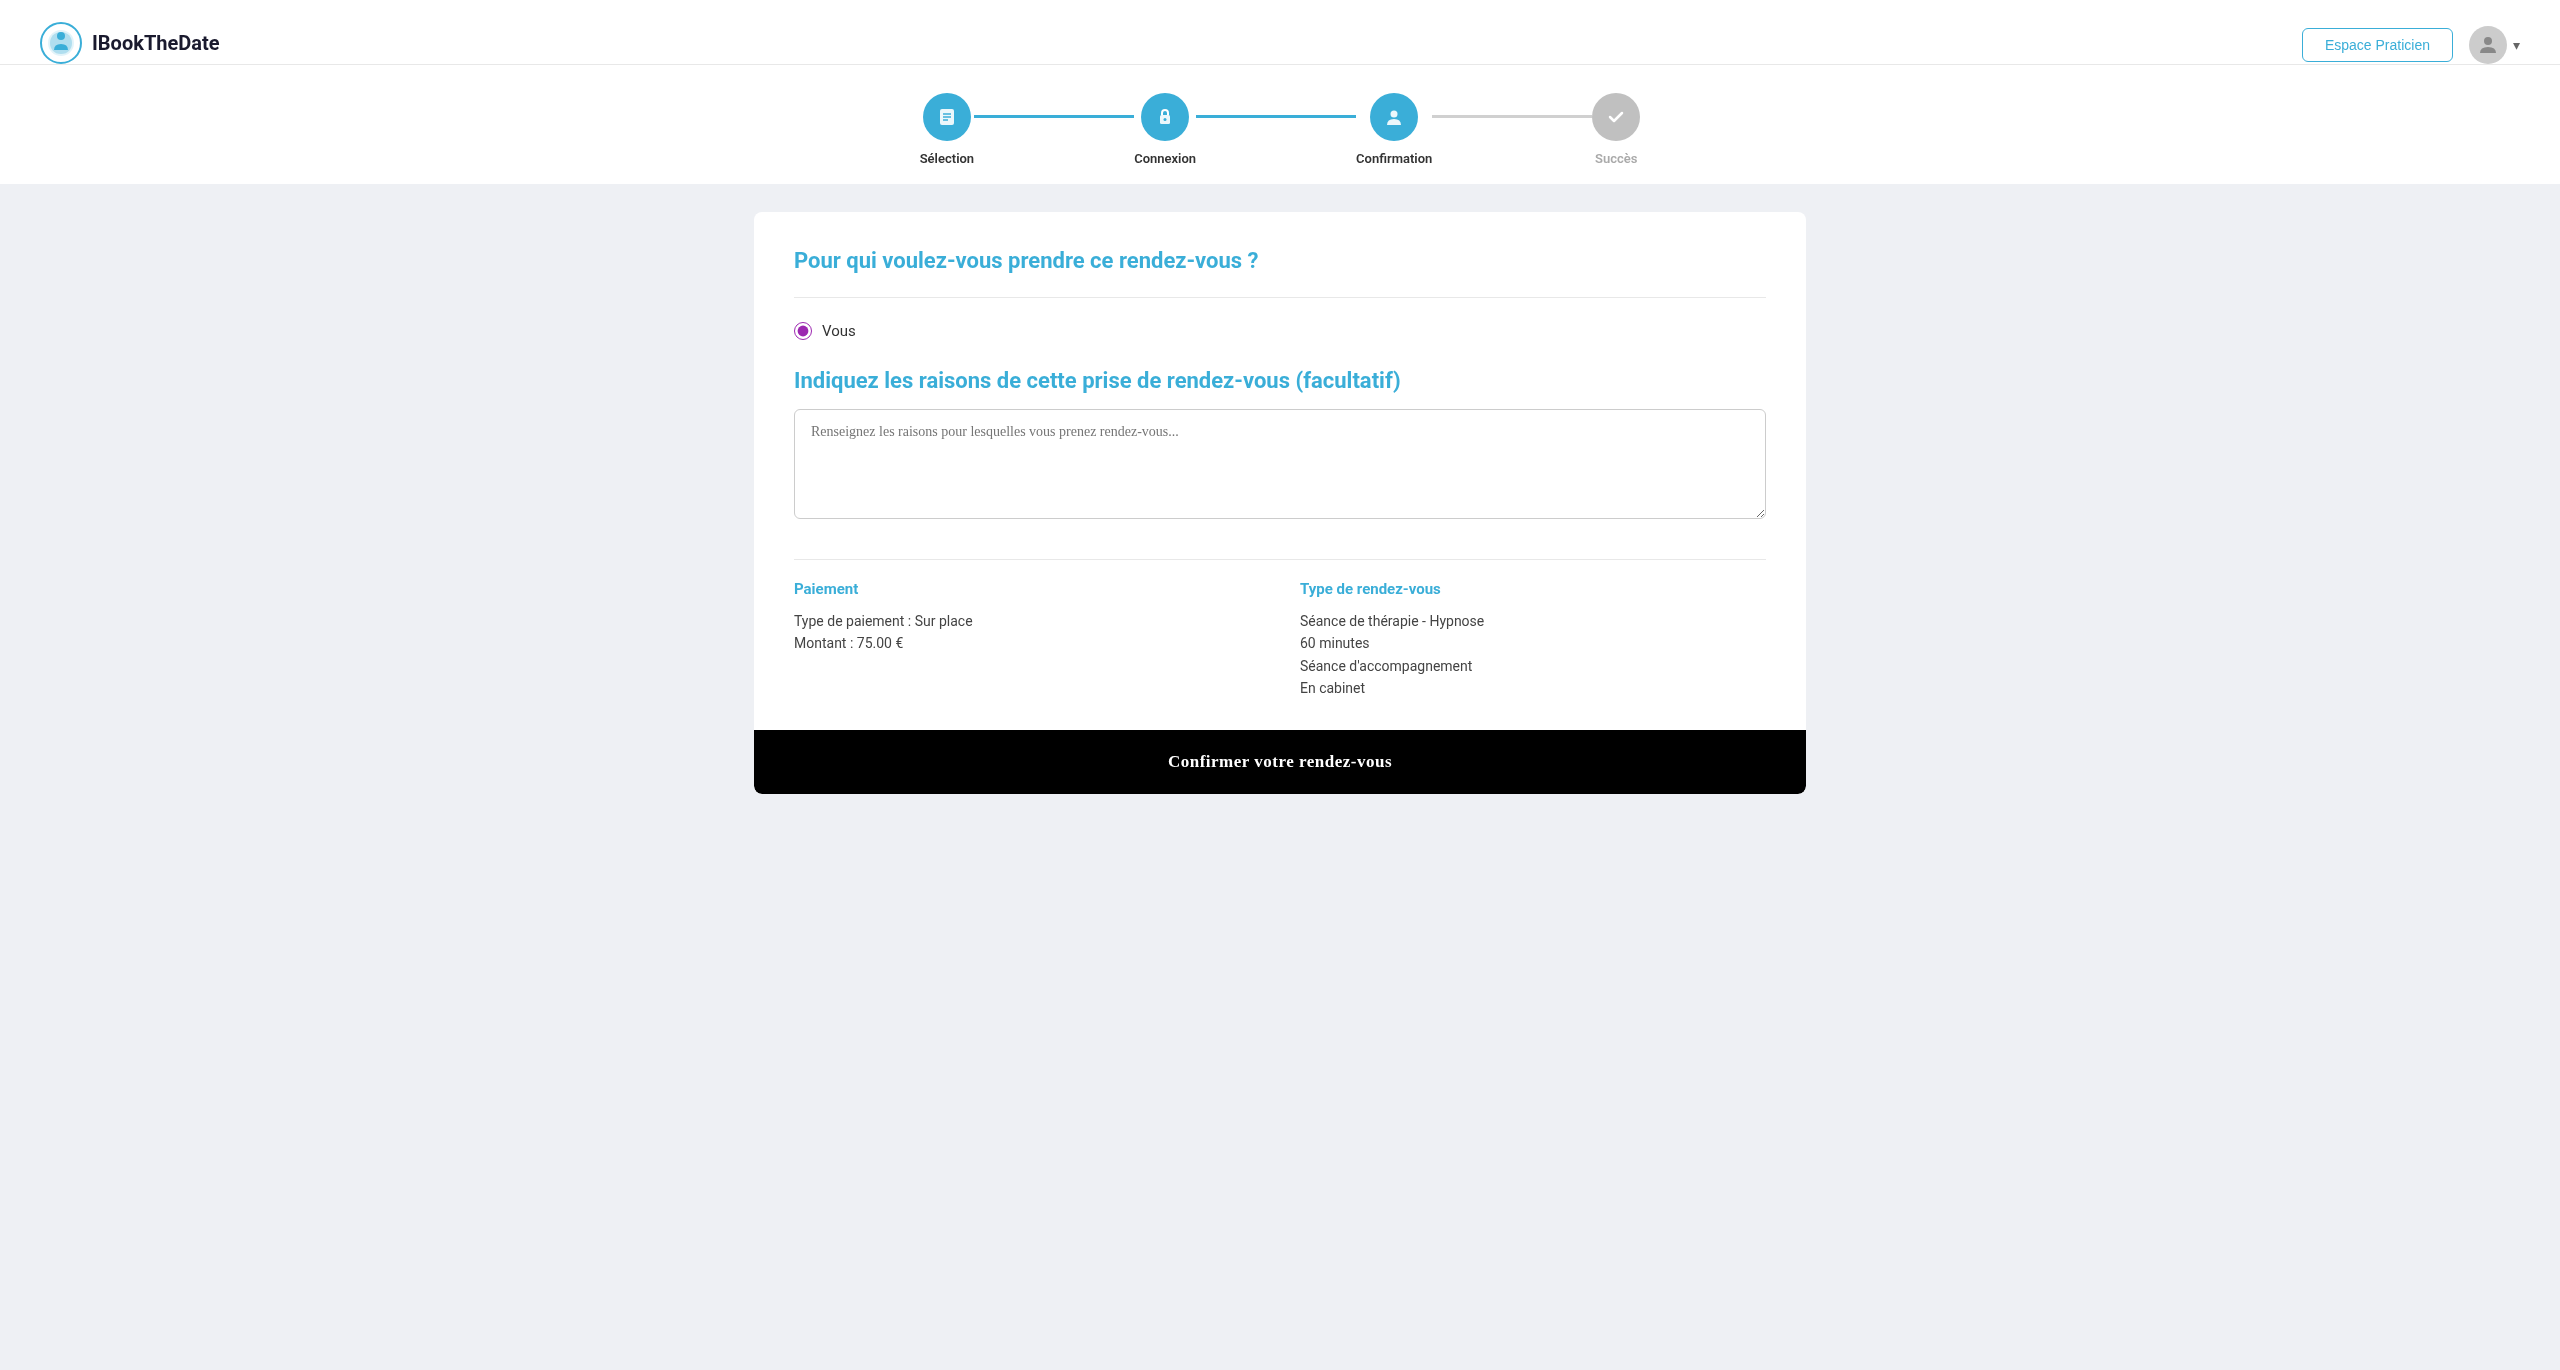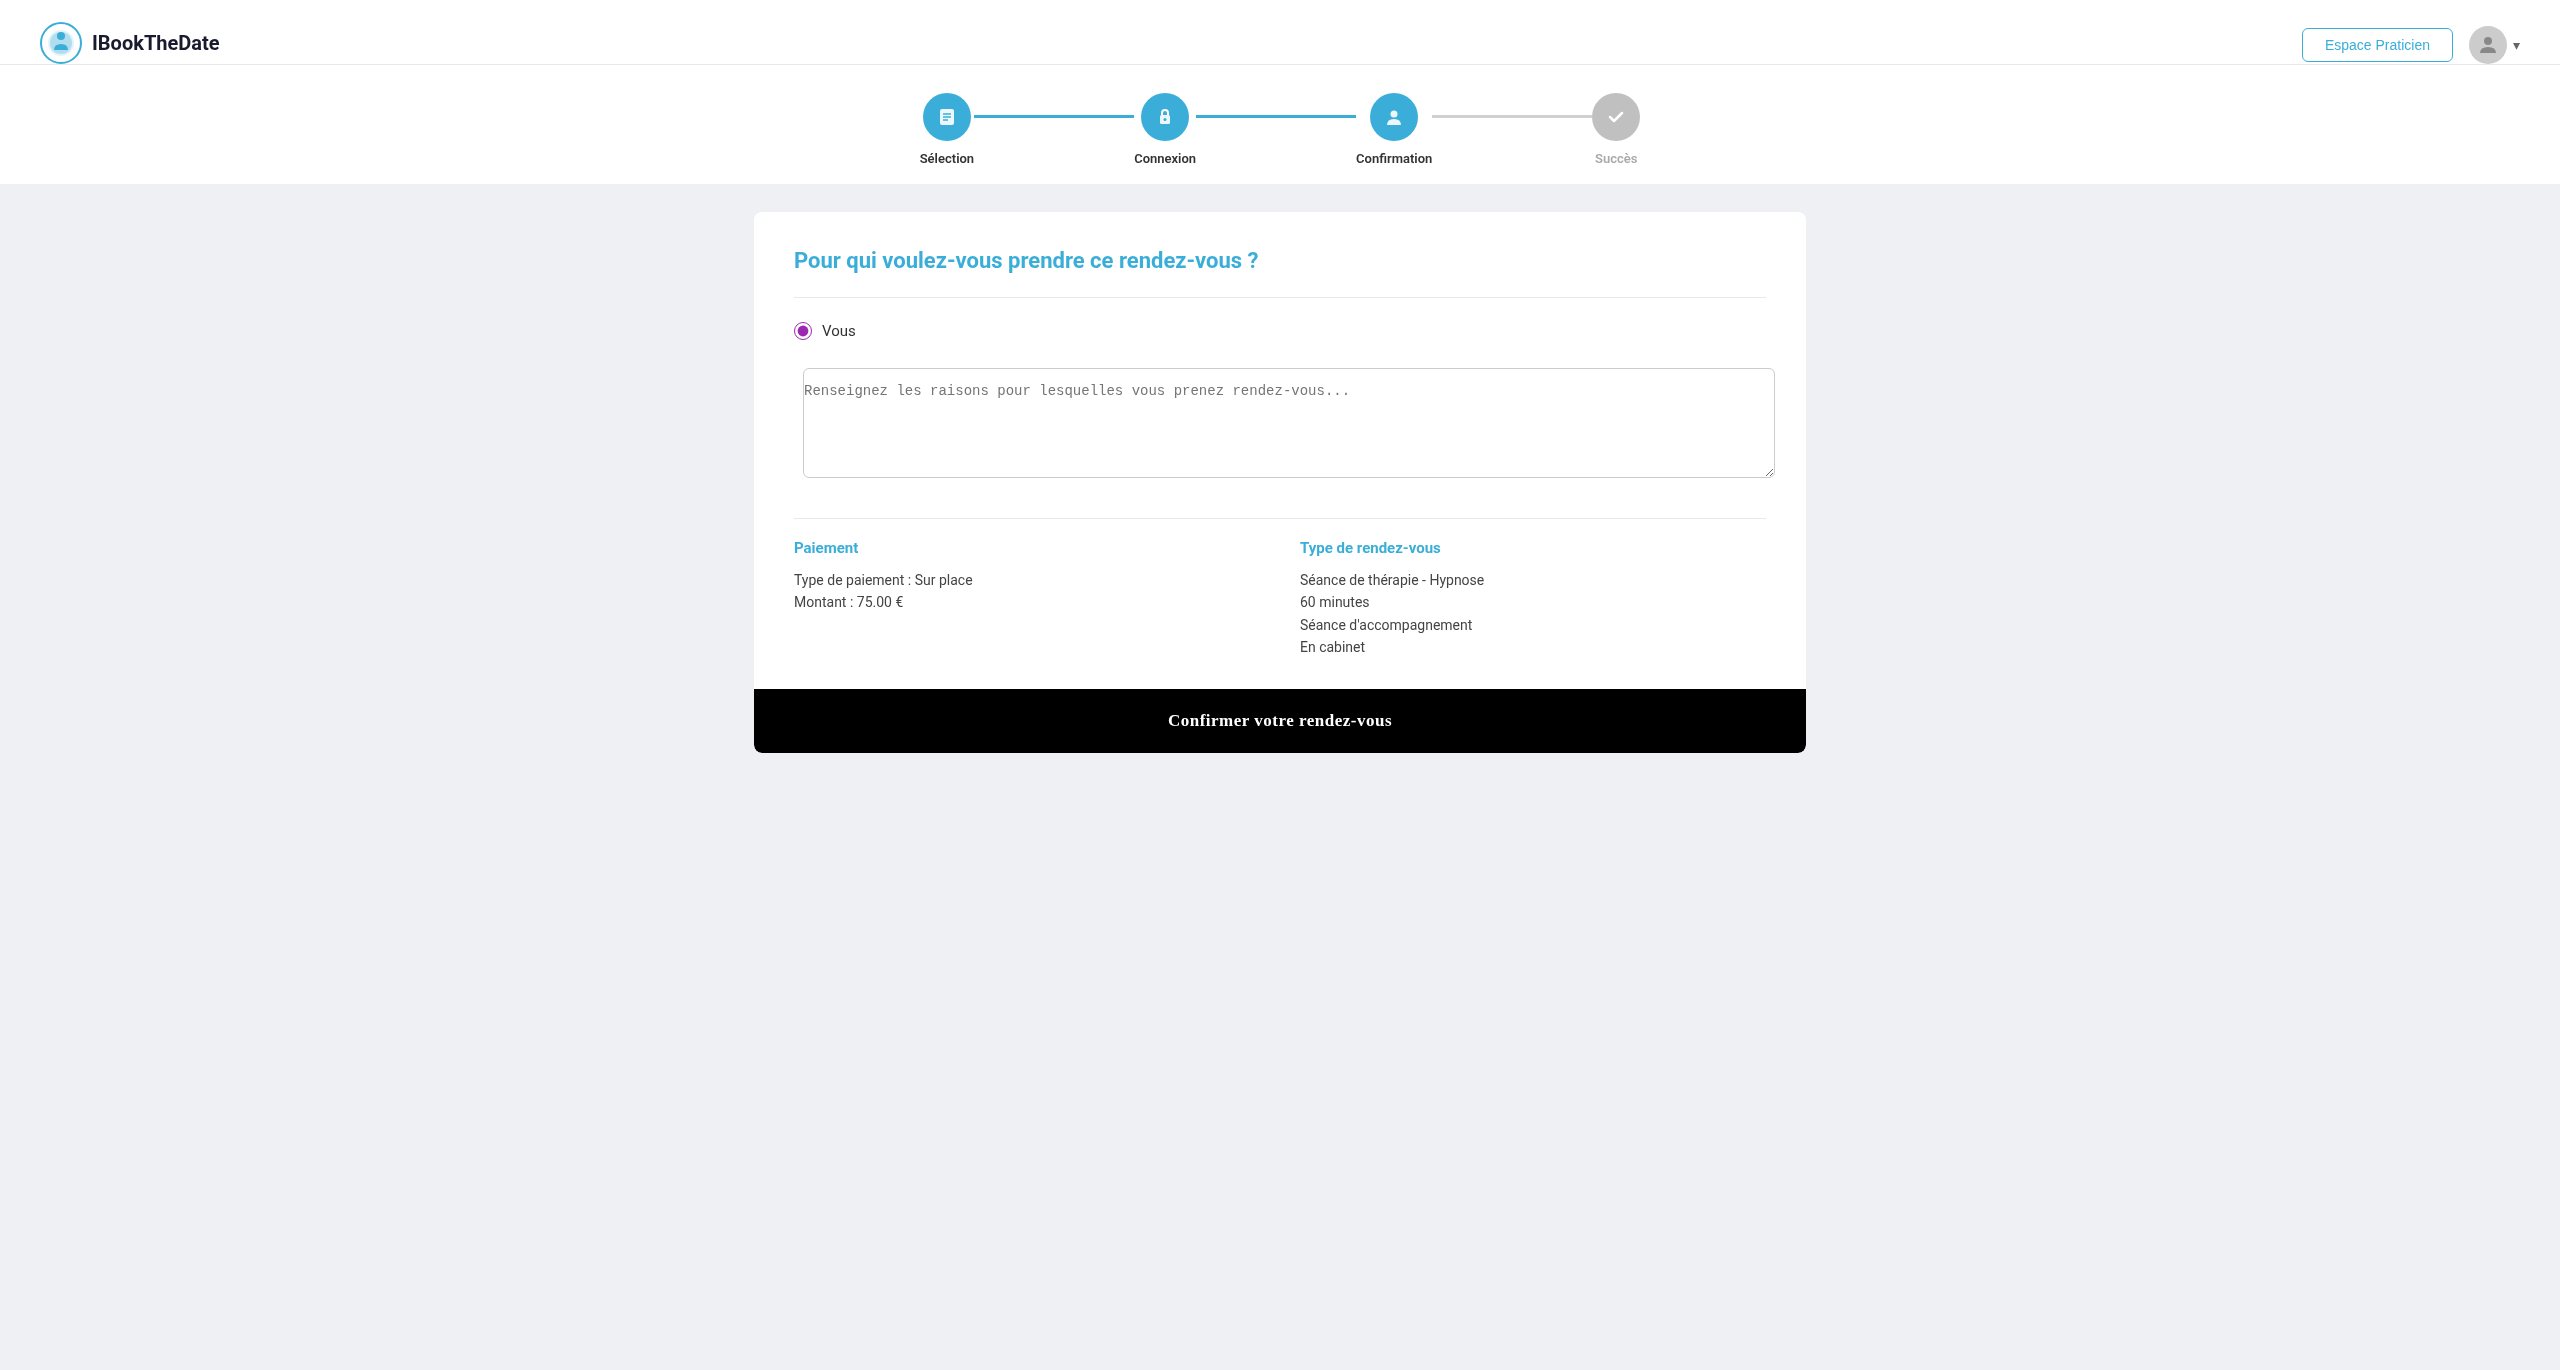--- a/index.html
+++ b/index.html
@@ -199,27 +199,26 @@
       font-weight: 700;
       color: #3aaed8;
       margin-bottom: 16px;
     }
 
     .reasons-textarea {
       width: 100%;
       height: 110px;
       border: 1px solid #ccc;
       border-radius: 6px;
-      padding: 14px 0;
+      padding: 14px 16px;
       font-size: 14px;
       color: #999;
       resize: vertical;
       outline: none;
-      font-family: Liberation Mono, monospace;
-      margin-left: 9px;
+      font-family: Liberation Serif, serif;
     }
 
     
     .reminder-section {
       margin-top: 36px;
     }
 
     .reminder-title {
       font-size: 22px;
       font-weight: 700;
@@ -374,20 +373,21 @@
       <div>
         <h2 class="card-section-title">Pour qui voulez-vous prendre ce rendez-vous ?</h2>
         <hr class="divider">
         <div class="radio-row">
           <input type="radio" class="radio-input" name="for_whom" checked="" style="">
           <label class="radio-label">Vous</label>
         </div>
       </div>
 
       <div class="reasons-section">
+        <h2 class="reasons-title">Indiquez les raisons de cette prise de rendez-vous (facultatif)</h2>
         <textarea class="reasons-textarea" placeholder="Renseignez les raisons pour lesquelles vous prenez rendez-vous..." style=""></textarea>
       </div>
 
       <div class="reminder-section">
         <hr class="reminder-divider">
         <div class="reminder-cols">
 
 
           <div class="reminder-col">
             <div class="reminder-col-title">Paiement</div>

